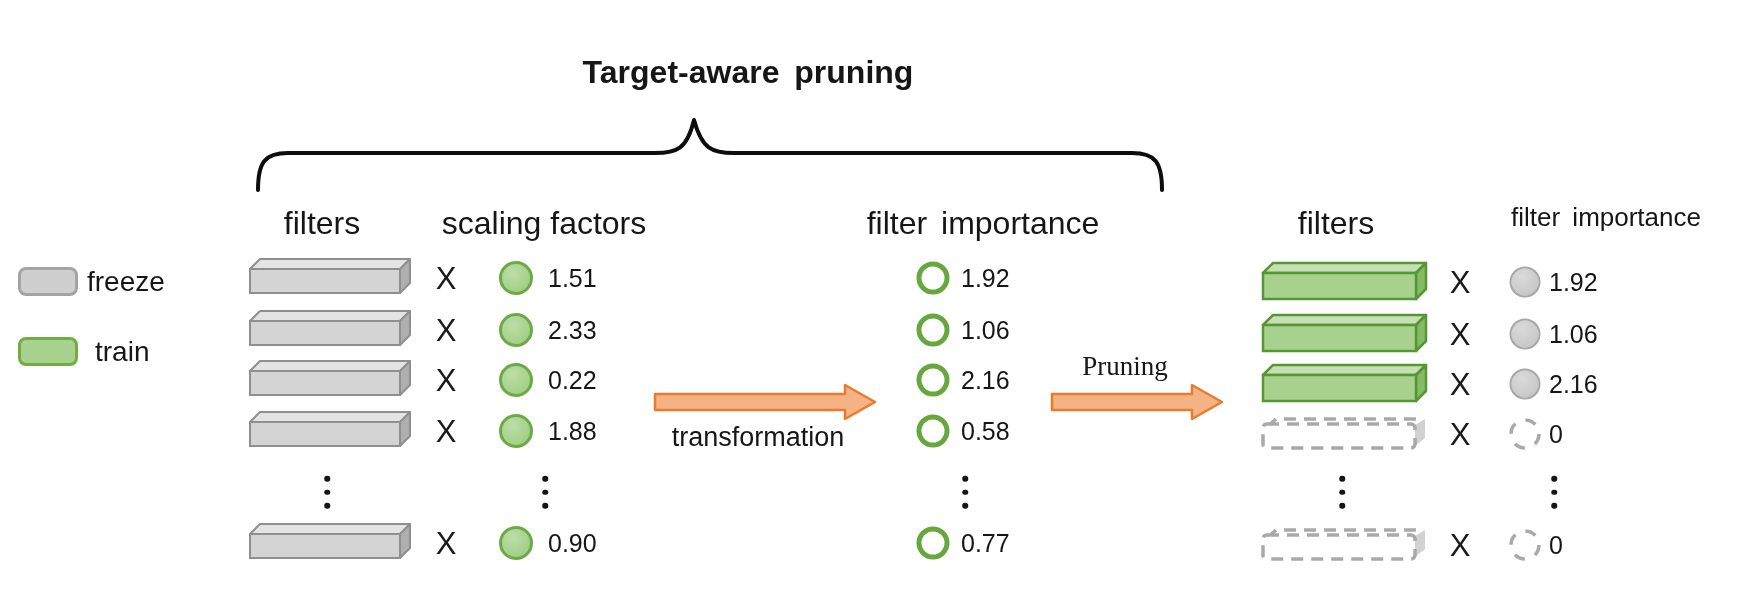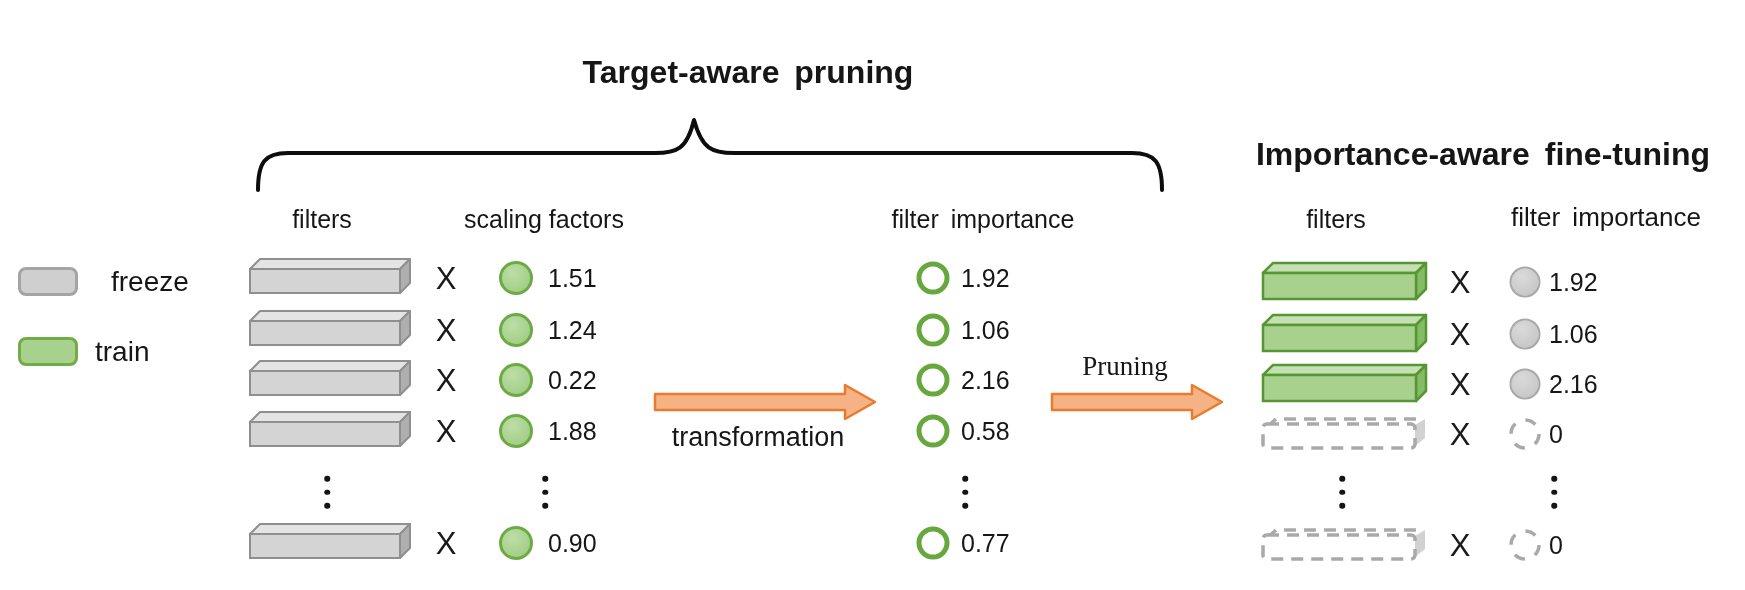--- a/index.html
+++ b/index.html
@@ -7,21 +7,21 @@
           font-family:"Liberation Sans",sans-serif;color:#111;margin-top:40px;}
   .abs{position:absolute;}
   .cxy{transform:translate(-50%,-50%);}
   .cx{transform:translateX(-50%);}
   .cyv{transform:translateY(-50%);}
 
   .title{font-size:32px;font-weight:bold;white-space:nowrap;word-spacing:6px;color:#161616;}
   .t-left{left:748px;top:14px;}
   .t-right{left:1483px;top:96px;}
 
-  .hdr{font-size:25px;white-space:nowrap;top:165px;color:#161616;}
+  .hdr{font-size:32px;white-space:nowrap;top:165px;color:#161616;}
   .hdr-wide{word-spacing:5px;text-align:center;}
 
   .legend-label{font-size:28px;color:#161616;}
   .swatch{width:60px;height:29px;border-radius:8px;box-sizing:border-box;}
   .swatch-freeze{left:18px;top:227px;background:#CFCFCF;border:3px solid #A4A4A4;}
   .swatch-train{left:18px;top:297px;background:#A9D18E;border:3px solid #70AD47;}
 
   
   .l1{--y:238px;} .l2{--y:290px;} .l3{--y:340px;} .l4{--y:391px;} .l5{--y:503px;}
   .r1{--y:242px;} .r2{--y:294px;} .r3{--y:344px;} .r4{--y:394px;} .r5{--y:505px;}
@@ -57,28 +57,27 @@
   .lbl-taylor2{left:758px;top:382px;}
   .lbl-pruning{left:1125px;top:311px;font-family:Liberation Serif, serif;}
   .lbl-factor-training{left:437px;top:549px;font-size:27px;}
 </style>
 </head>
 <body>
 
 <div class="canvas">
 
   <div class="abs cx title t-left">Target-aware pruning</div>
-  <div class="abs cx title t-right">Importance-aware fine-tuning</div>
 
   <svg class="abs" style="left:250px;top:70px;" width="920" height="88" viewBox="0 0 920 88">
     <path d="M 8,80 C 8,52 15,43 38,43 L 405,43 C 427,43 437,39 444,10 C 452,39 462,43 484,43 L 882,43 C 905,43 912,52 912,80" fill="none" stroke="#0d0d0d" stroke-width="4" stroke-linecap="round" stroke-linejoin="round"></path>
   </svg>
 
   <div class="abs swatch swatch-freeze"></div>
-  <div class="abs cyv legend-label" style="left:111px;top:242px;">freeze</div>
+  <div class="abs cyv legend-label" style="left:87px;top:242px;">freeze</div>
   <div class="abs swatch swatch-train"></div>
   <div class="abs cyv legend-label" style="left:95px;top:312px;">train</div>
 
   <div class="abs cx hdr" style="left:322px;">filters</div>
   <div class="abs cx hdr" style="left:544px;">scaling factors</div>
   <div class="abs cx hdr hdr-wide" style="left:983px;">filter importance</div>
   <div class="abs cx hdr" style="left:1336px;">filters</div>
   <div class="abs cx hdr hdr-wide" style="left:1606px;top:162px;font-size:26px;">filter importance</div>
 
   <svg class="abs bar bar-left l1" width="164" height="38" viewBox="0 0 164 38">
@@ -92,21 +91,21 @@
   <div class="abs cxy circle ring-circle l1"></div>
   <div class="abs cyv val imp-val l1">1.92</div>
 
   <svg class="abs bar bar-left l2" width="164" height="38" viewBox="0 0 164 38">
     <polygon points="2,12 12,2 162,2 152,12" fill="#E4E4E4" stroke="#8F8F8F" stroke-width="2" stroke-linejoin="round"></polygon>
     <polygon points="152,12 162,2 162,26 152,36" fill="#AFAFAF" stroke="#8F8F8F" stroke-width="2" stroke-linejoin="round"></polygon>
     <rect x="2" y="12" width="150" height="24" fill="#D4D4D4" stroke="#8F8F8F" stroke-width="2"></rect>
   </svg>
   <div class="abs cxy xmark x-left l2">X</div>
   <div class="abs cxy circle green-circle l2"></div>
-  <div class="abs cyv val factor-val l2">1.24</div>
+  <div class="abs cyv val factor-val l2">2.33</div>
   <div class="abs cxy circle ring-circle l2"></div>
   <div class="abs cyv val imp-val l2">1.06</div>
 
   <svg class="abs bar bar-left l3" width="164" height="38" viewBox="0 0 164 38">
     <polygon points="2,12 12,2 162,2 152,12" fill="#E4E4E4" stroke="#8F8F8F" stroke-width="2" stroke-linejoin="round"></polygon>
     <polygon points="152,12 162,2 162,26 152,36" fill="#AFAFAF" stroke="#8F8F8F" stroke-width="2" stroke-linejoin="round"></polygon>
     <rect x="2" y="12" width="150" height="24" fill="#D4D4D4" stroke="#8F8F8F" stroke-width="2"></rect>
   </svg>
   <div class="abs cxy xmark x-left l3">X</div>
   <div class="abs cxy circle green-circle l3"></div>

